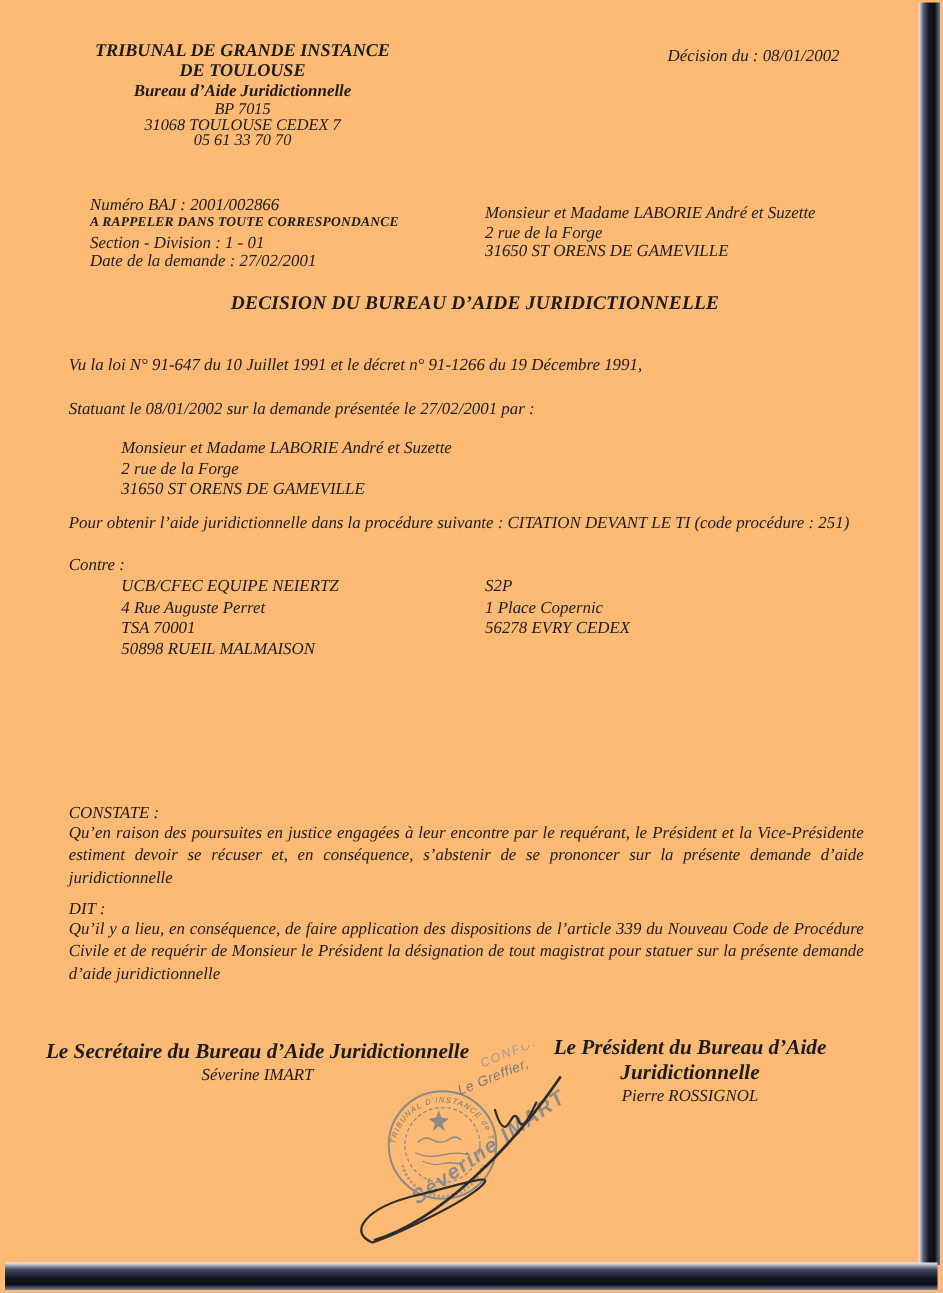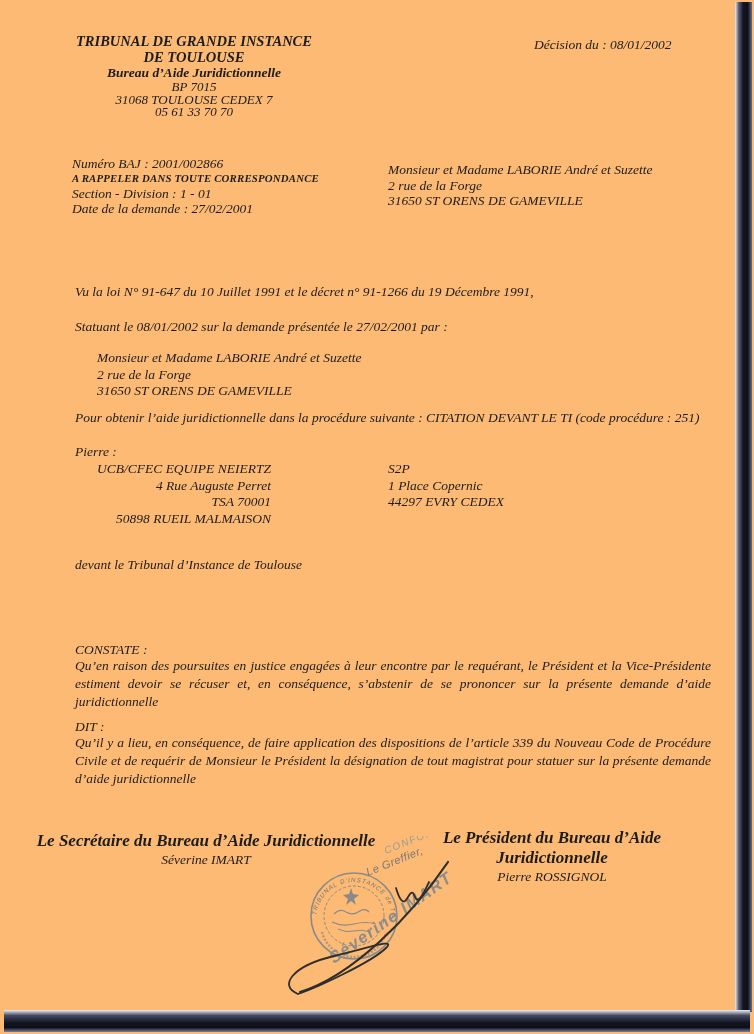--- a/index.html
+++ b/index.html
@@ -28,21 +28,21 @@
   .body-text{font-size:13.5px;line-height:17px;}
   .court-block{left:58px;top:33px;width:272px;text-align:center;}
   .court-name{font-size:14.5px;font-weight:700;line-height:16px;}
   .bureau-name{font-size:13.5px;font-weight:700;line-height:16px;}
   .court-small{font-size:13px;line-height:12.5px;}
   .decision-date{left:534px;top:37px;font-size:13.5px;}
   .ref-block{left:72px;top:156px;font-size:13.5px;line-height:15px;}
   .ref-rappel{font-size:10.8px;font-weight:700;letter-spacing:.2px;line-height:15px;}
   .applicant-block{left:388px;top:162px;font-size:13.5px;line-height:15.5px;}
   .doc-title{left:30px;top:234px;width:700px;text-align:center;font-size:15.5px;font-weight:700;letter-spacing:.2px;}
-  .para{left:55px;width:645px;margin-left:20px;}
+  .para{left:55px;width:645px;}
   .indent-block{left:97px;font-size:13.5px;line-height:16.5px;}
   .just{text-align:justify;line-height:18px;}
   .sig-block{width:340px;text-align:center;}
   .sig-title{font-size:17px;font-weight:700;}
   .sig-name{font-size:13.5px;margin-top:1px;}
   .stamp-svg{left:268px;top:836px;}
 </style>
 </head>
 <body>
 
@@ -65,47 +65,47 @@
     <div>Section - Division : 1 - 01</div>
     <div>Date de la demande : 27/02/2001</div>
   </div>
 
   <div class="abs applicant-block">
     <div>Monsieur et Madame LABORIE André et Suzette</div>
     <div>2 rue de la Forge</div>
     <div>31650 ST ORENS DE GAMEVILLE</div>
   </div>
 
+  <div class="abs doc-title">DECISION DU BUREAU D’AIDE JURIDICTIONNELLE</div>
 
   <div class="abs para body-text" style="top:283px;">Vu la loi N° 91-647 du 10 Juillet 1991 et le décret n° 91-1266 du 19 Décembre 1991,</div>
   <div class="abs para body-text" style="top:318px;">Statuant le 08/01/2002 sur la demande présentée le 27/02/2001 par :</div>
 
   <div class="abs indent-block" style="top:350px;">
     <div>Monsieur et Madame LABORIE André et Suzette</div>
     <div>2 rue de la Forge</div>
     <div>31650 ST ORENS DE GAMEVILLE</div>
   </div>
 
   <div class="abs para body-text" style="top:409px;width:640px;text-align:justify;">Pour obtenir l’aide juridictionnelle dans la procédure suivante : CITATION DEVANT LE TI  (code procédure : 251)</div>
-  <div class="abs para body-text" style="top:443px;">Pierre :</div>
+  <div class="abs para body-text" style="top:443px;">Contre :</div>
 
-  <div class="abs indent-block" style="top:461px;text-align:right;">
+  <div class="abs indent-block" style="top:461px;">
     <div>UCB/CFEC EQUIPE NEIERTZ</div>
     <div>4 Rue Auguste Perret</div>
     <div>TSA 70001</div>
     <div>50898 RUEIL MALMAISON</div>
   </div>
 
   <div class="abs indent-block" style="left:388px;top:461px;">
     <div>S2P</div>
     <div>1 Place Copernic</div>
-    <div>44297 EVRY CEDEX</div>
+    <div>56278 EVRY CEDEX</div>
   </div>
 
-  <div class="abs para body-text" style="top:556px;">devant le Tribunal d’Instance de Toulouse</div>
 
   <div class="abs para body-text" style="top:641px;">CONSTATE :</div>
   <div class="abs para body-text just" style="top:657px;width:636px;">Qu’en raison des poursuites en justice engagées à leur encontre par le requérant, le Président et la Vice-Présidente estiment devoir se récuser et, en conséquence, s’abstenir de se prononcer sur la présente demande d’aide juridictionnelle</div>
 
   <div class="abs para body-text" style="top:718px;">DIT :</div>
   <div class="abs para body-text just" style="top:734px;width:636px;">Qu’il y a lieu, en conséquence, de faire application des dispositions de l’article 339 du Nouveau Code de Procédure Civile et de requérir de Monsieur le Président la désignation de tout magistrat pour statuer sur la présente demande d’aide juridictionnelle</div>
 
   <div class="abs sig-block" style="left:36px;top:831px;">
     <div class="sig-title">Le Secrétaire du Bureau d’Aide Juridictionnelle</div>
     <div class="sig-name">Séverine IMART</div>

